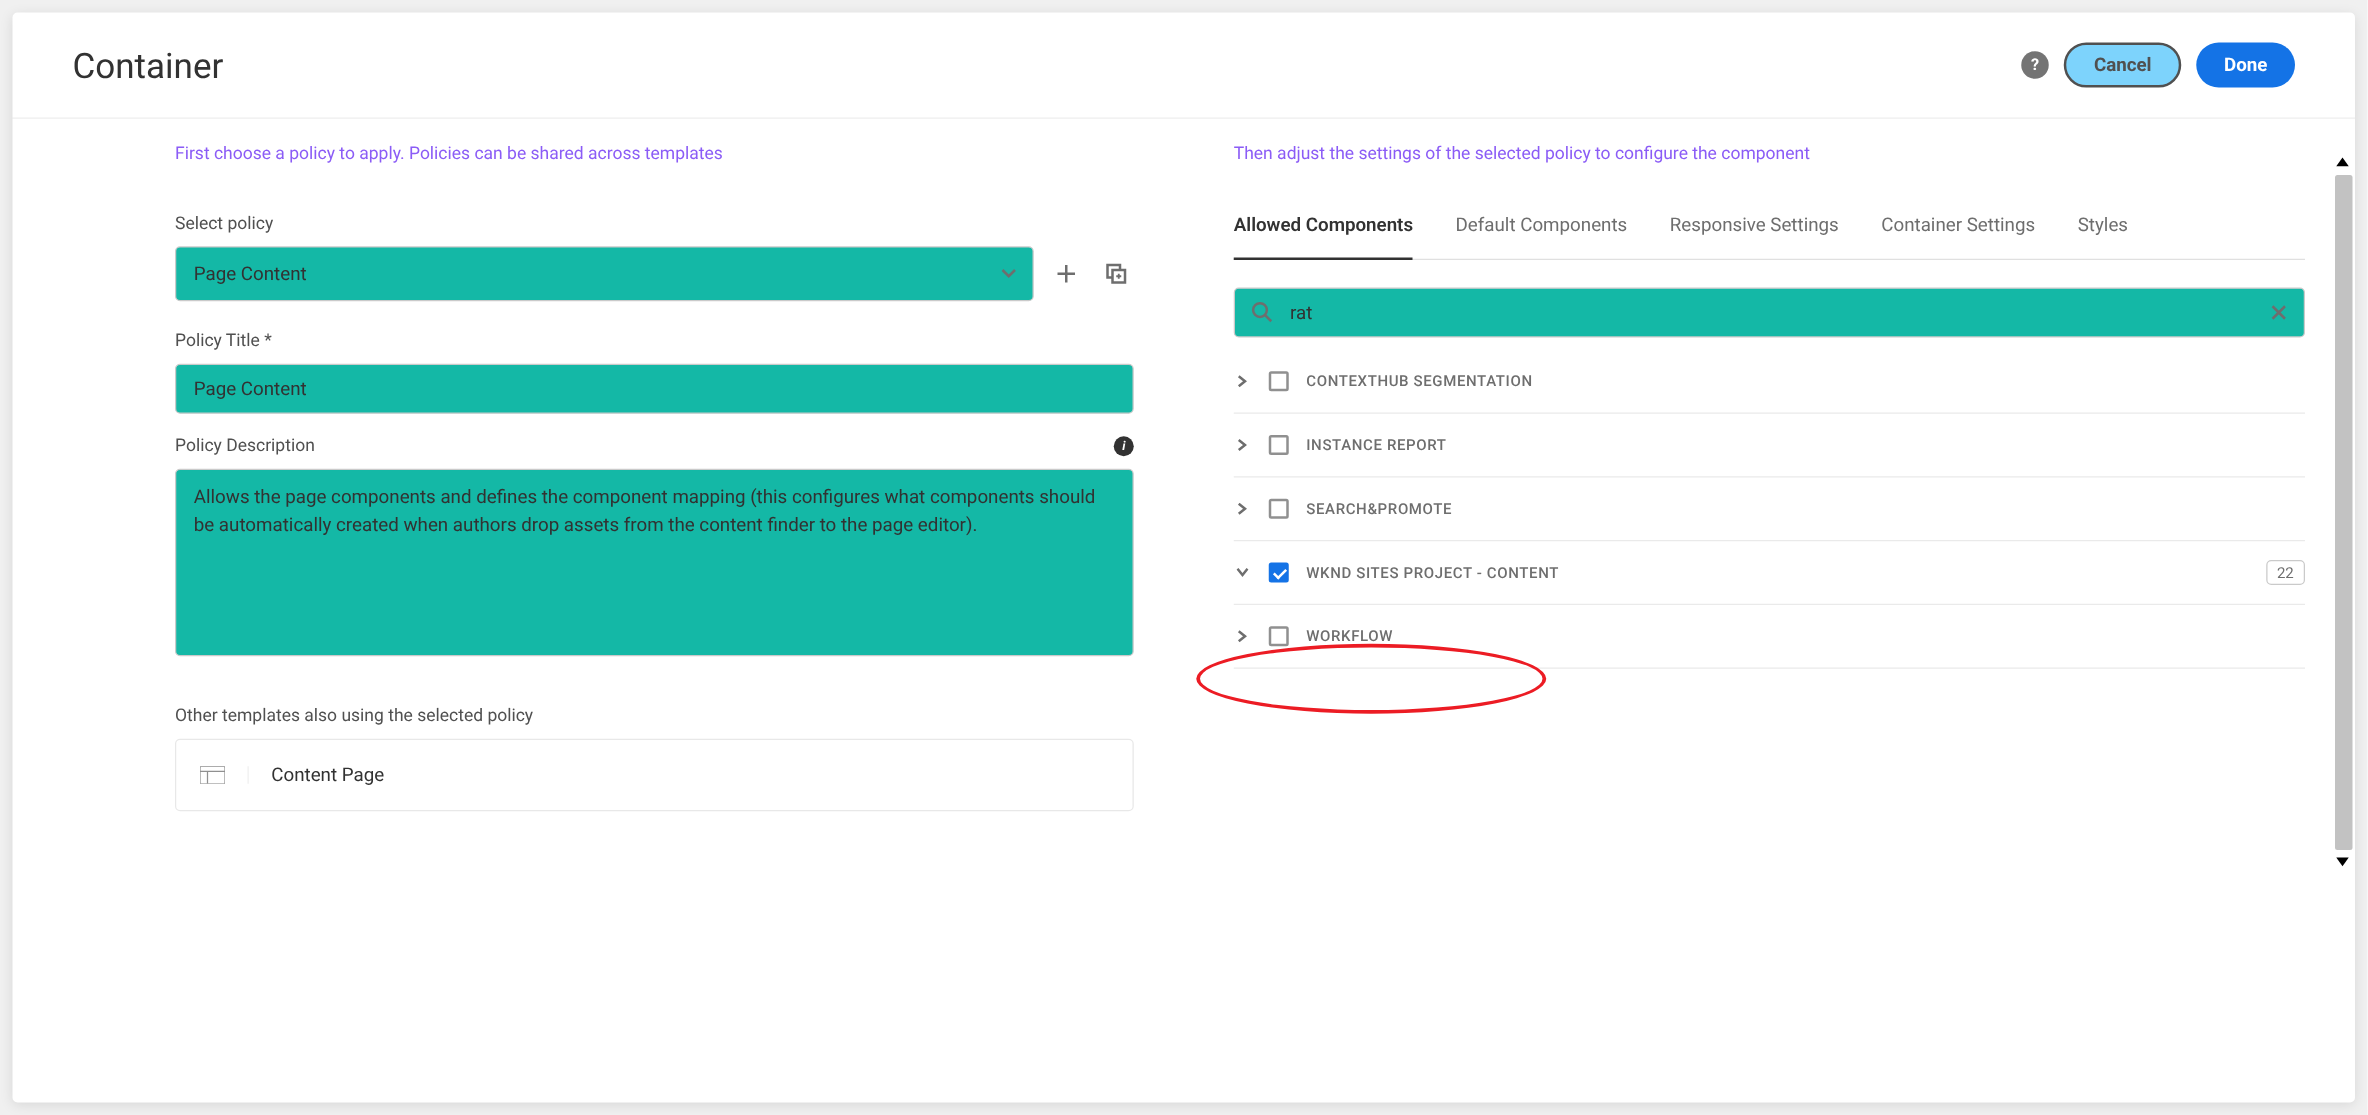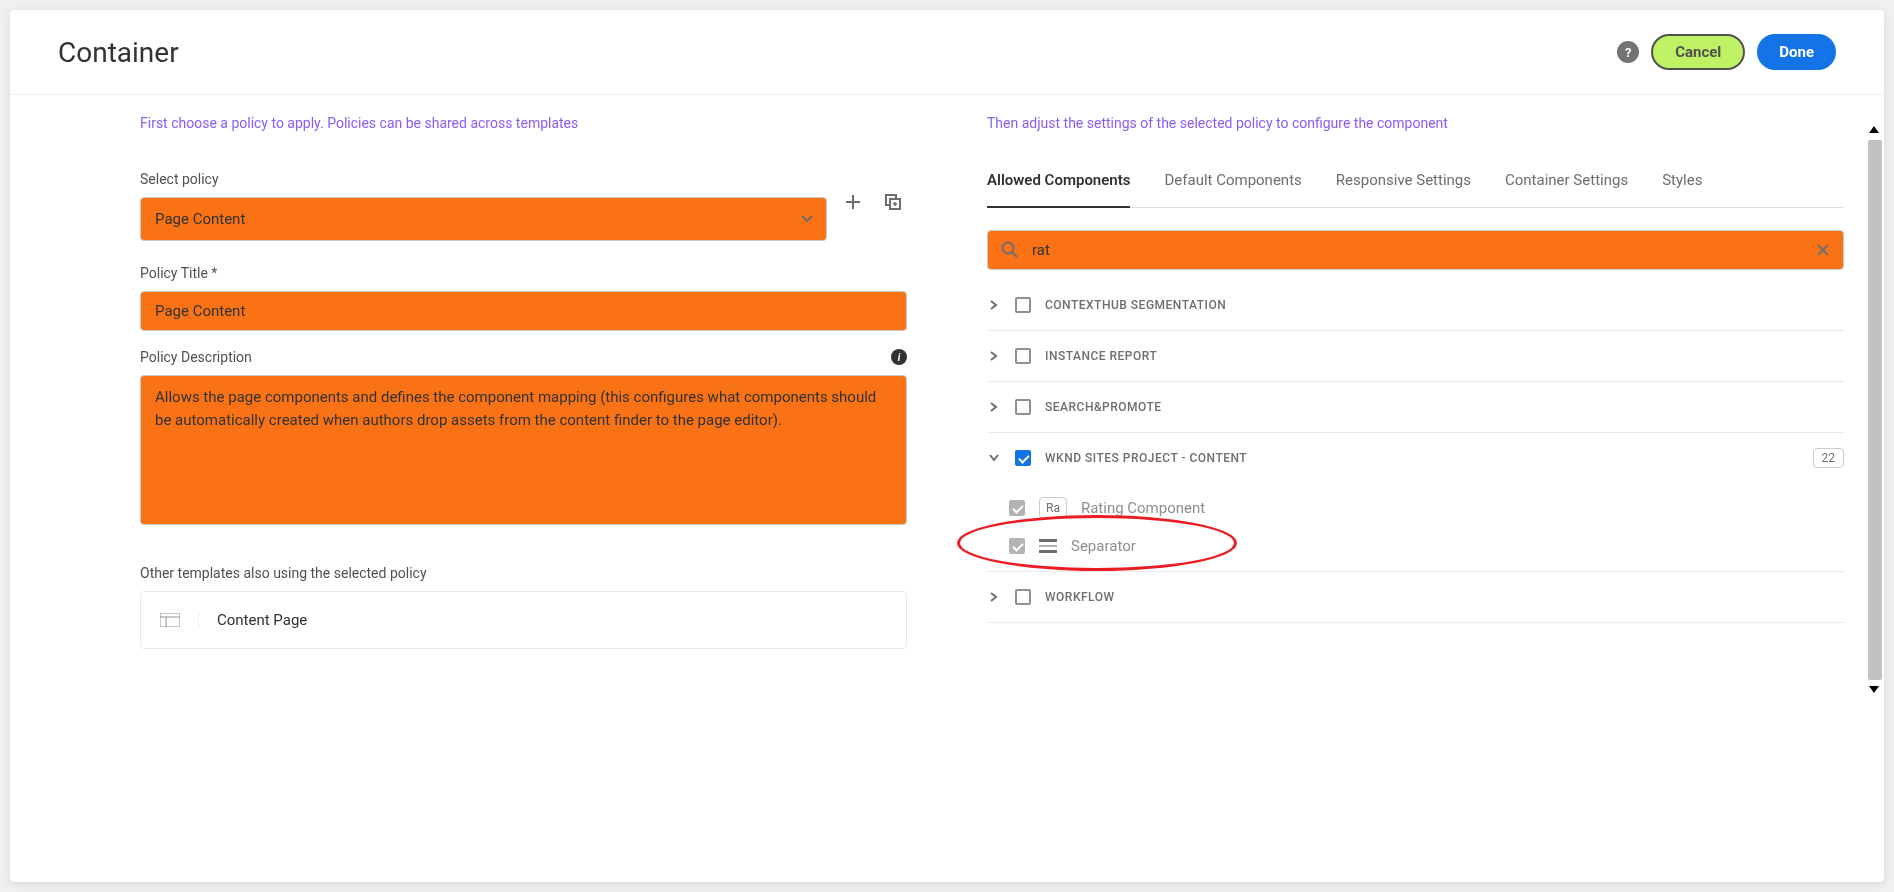--- a/index.html
+++ b/index.html
@@ -4,30 +4,30 @@
 <style>
   *{box-sizing:border-box;margin:0;padding:0;font-family:-apple-system,BlinkMacSystemFont,"Segoe UI",Roboto,Arial,sans-serif}
   body{background:#f0f0f0;color:#323232;width:1894px;height:892px;overflow:hidden;position:relative}
   .dialog{background:#fff;border-radius:4px;margin:10px;height:872px;display:flex;flex-direction:column;box-shadow:0 2px 10px rgba(0,0,0,.1);position:relative}
   .topbar{border-bottom:1px solid rgba(0,0,0,0.07)}
   .header{display:flex;align-items:center;justify-content:space-between;padding:24px 48px 24px 48px}
   .title{font-size:28px;font-weight:400;color:#323232}
   .actions{display:flex;align-items:center;gap:12px}
   .help{width:22px;height:22px;border-radius:50%;background:#747474;color:#fff;display:flex;align-items:center;justify-content:center;font-size:13px;font-weight:700;cursor:pointer}
   .btn{height:36px;padding:0 22px;border-radius:18px;font-size:15px;font-weight:700;cursor:pointer;display:flex;align-items:center}
-  .btn-cancel{background:#bef264;border:2px solid #505050;color:#505050}
+  .btn-cancel{background:#7dd3fc;border:2px solid #505050;color:#505050}
   .btn-done{background:#1473e6;border:none;color:#fff}
   .content{display:flex;flex:1;overflow:hidden}
   .left{flex:0 0 50%;padding:20px 40px 20px 130px}
   .right{flex:0 0 50%;padding:20px 40px 20px 40px;position:relative}
   .intro{font-size:14px;color:#8b5cf6;margin-bottom:40px}
   .label{font-size:14px;color:#505050;margin-bottom:10px;display:block}
-  .rowline{display:flex;align-items:center;gap:12px;margin-bottom:24px}
+  .rowline{display:flex;align-items:flex-end;gap:12px;margin-bottom:24px}
   .selectwrap{flex:1;position:relative}
-  select,input[type=text],textarea{width:100%;border:1px solid #cacaca;border-radius:4px;background:#f97316;font-size:15px;color:#323232;padding:10px 14px}
+  select,input[type=text],textarea{width:100%;border:1px solid #cacaca;border-radius:4px;background:#14b8a6;font-size:15px;color:#323232;padding:10px 14px}
   select{appearance:none;height:44px}
   .chev{position:absolute;right:14px;top:50%;transform:translateY(-50%);pointer-events:none;width:12px;height:12px}
   .iconbtn{width:28px;height:28px;display:flex;align-items:center;justify-content:center;cursor:pointer;color:#6e6e6e}
   .field{margin-bottom:18px}
   textarea{height:150px;resize:none;line-height:1.5}
   .desc-head{display:flex;justify-content:space-between;align-items:center;margin-bottom:10px}
   .info{width:16px;height:16px;border-radius:50%;background:#323232;color:#fff;font-size:10px;font-weight:700;display:flex;align-items:center;justify-content:center;font-style:italic}
   .other{margin-top:36px}
   .template-row{display:flex;align-items:center;border:1px solid #e8e8e8;border-radius:4px;height:58px}
   .template-icon{width:58px;display:flex;align-items:center;justify-content:center;color:#909090;border-right:1px solid #f0f0f0}
@@ -198,36 +198,20 @@
         <div class="group-head">
           <span class="expander">
               <svg width="10" height="10" viewBox="0 0 10 10">
                 <path d="M1 2 L5 7 L9 2" fill="none" stroke="#6e6e6e" stroke-width="2"></path>
               </svg>
             </span>
           <span class="cb checked"></span>
           <span class="group-title">WKND SITES PROJECT - CONTENT</span>
           <span class="badge">22</span>
         </div>
-        <div class="sub">
-          <div class="subrow">
-            <span class="cb grey" style="position:relative"></span>
-            <span class="abbr">Ra</span>
-            <span class="subname">Rating Component</span>
-          </div>
-          <div class="subrow">
-            <span class="cb grey" style="position:relative"></span>
-            <span class="sep-icon">
-                <span></span>
-                <span></span>
-                <span></span>
-              </span>
-            <span class="subname">Separator</span>
-          </div>
-        </div>
       </div>
 
       <div class="group">
         <div class="group-head">
           <span class="expander">
               <svg width="10" height="10" viewBox="0 0 10 10">
                 <path d="M2 1 L7 5 L2 9" fill="none" stroke="#6e6e6e" stroke-width="2"></path>
               </svg>
             </span>
           <span class="cb"></span>

